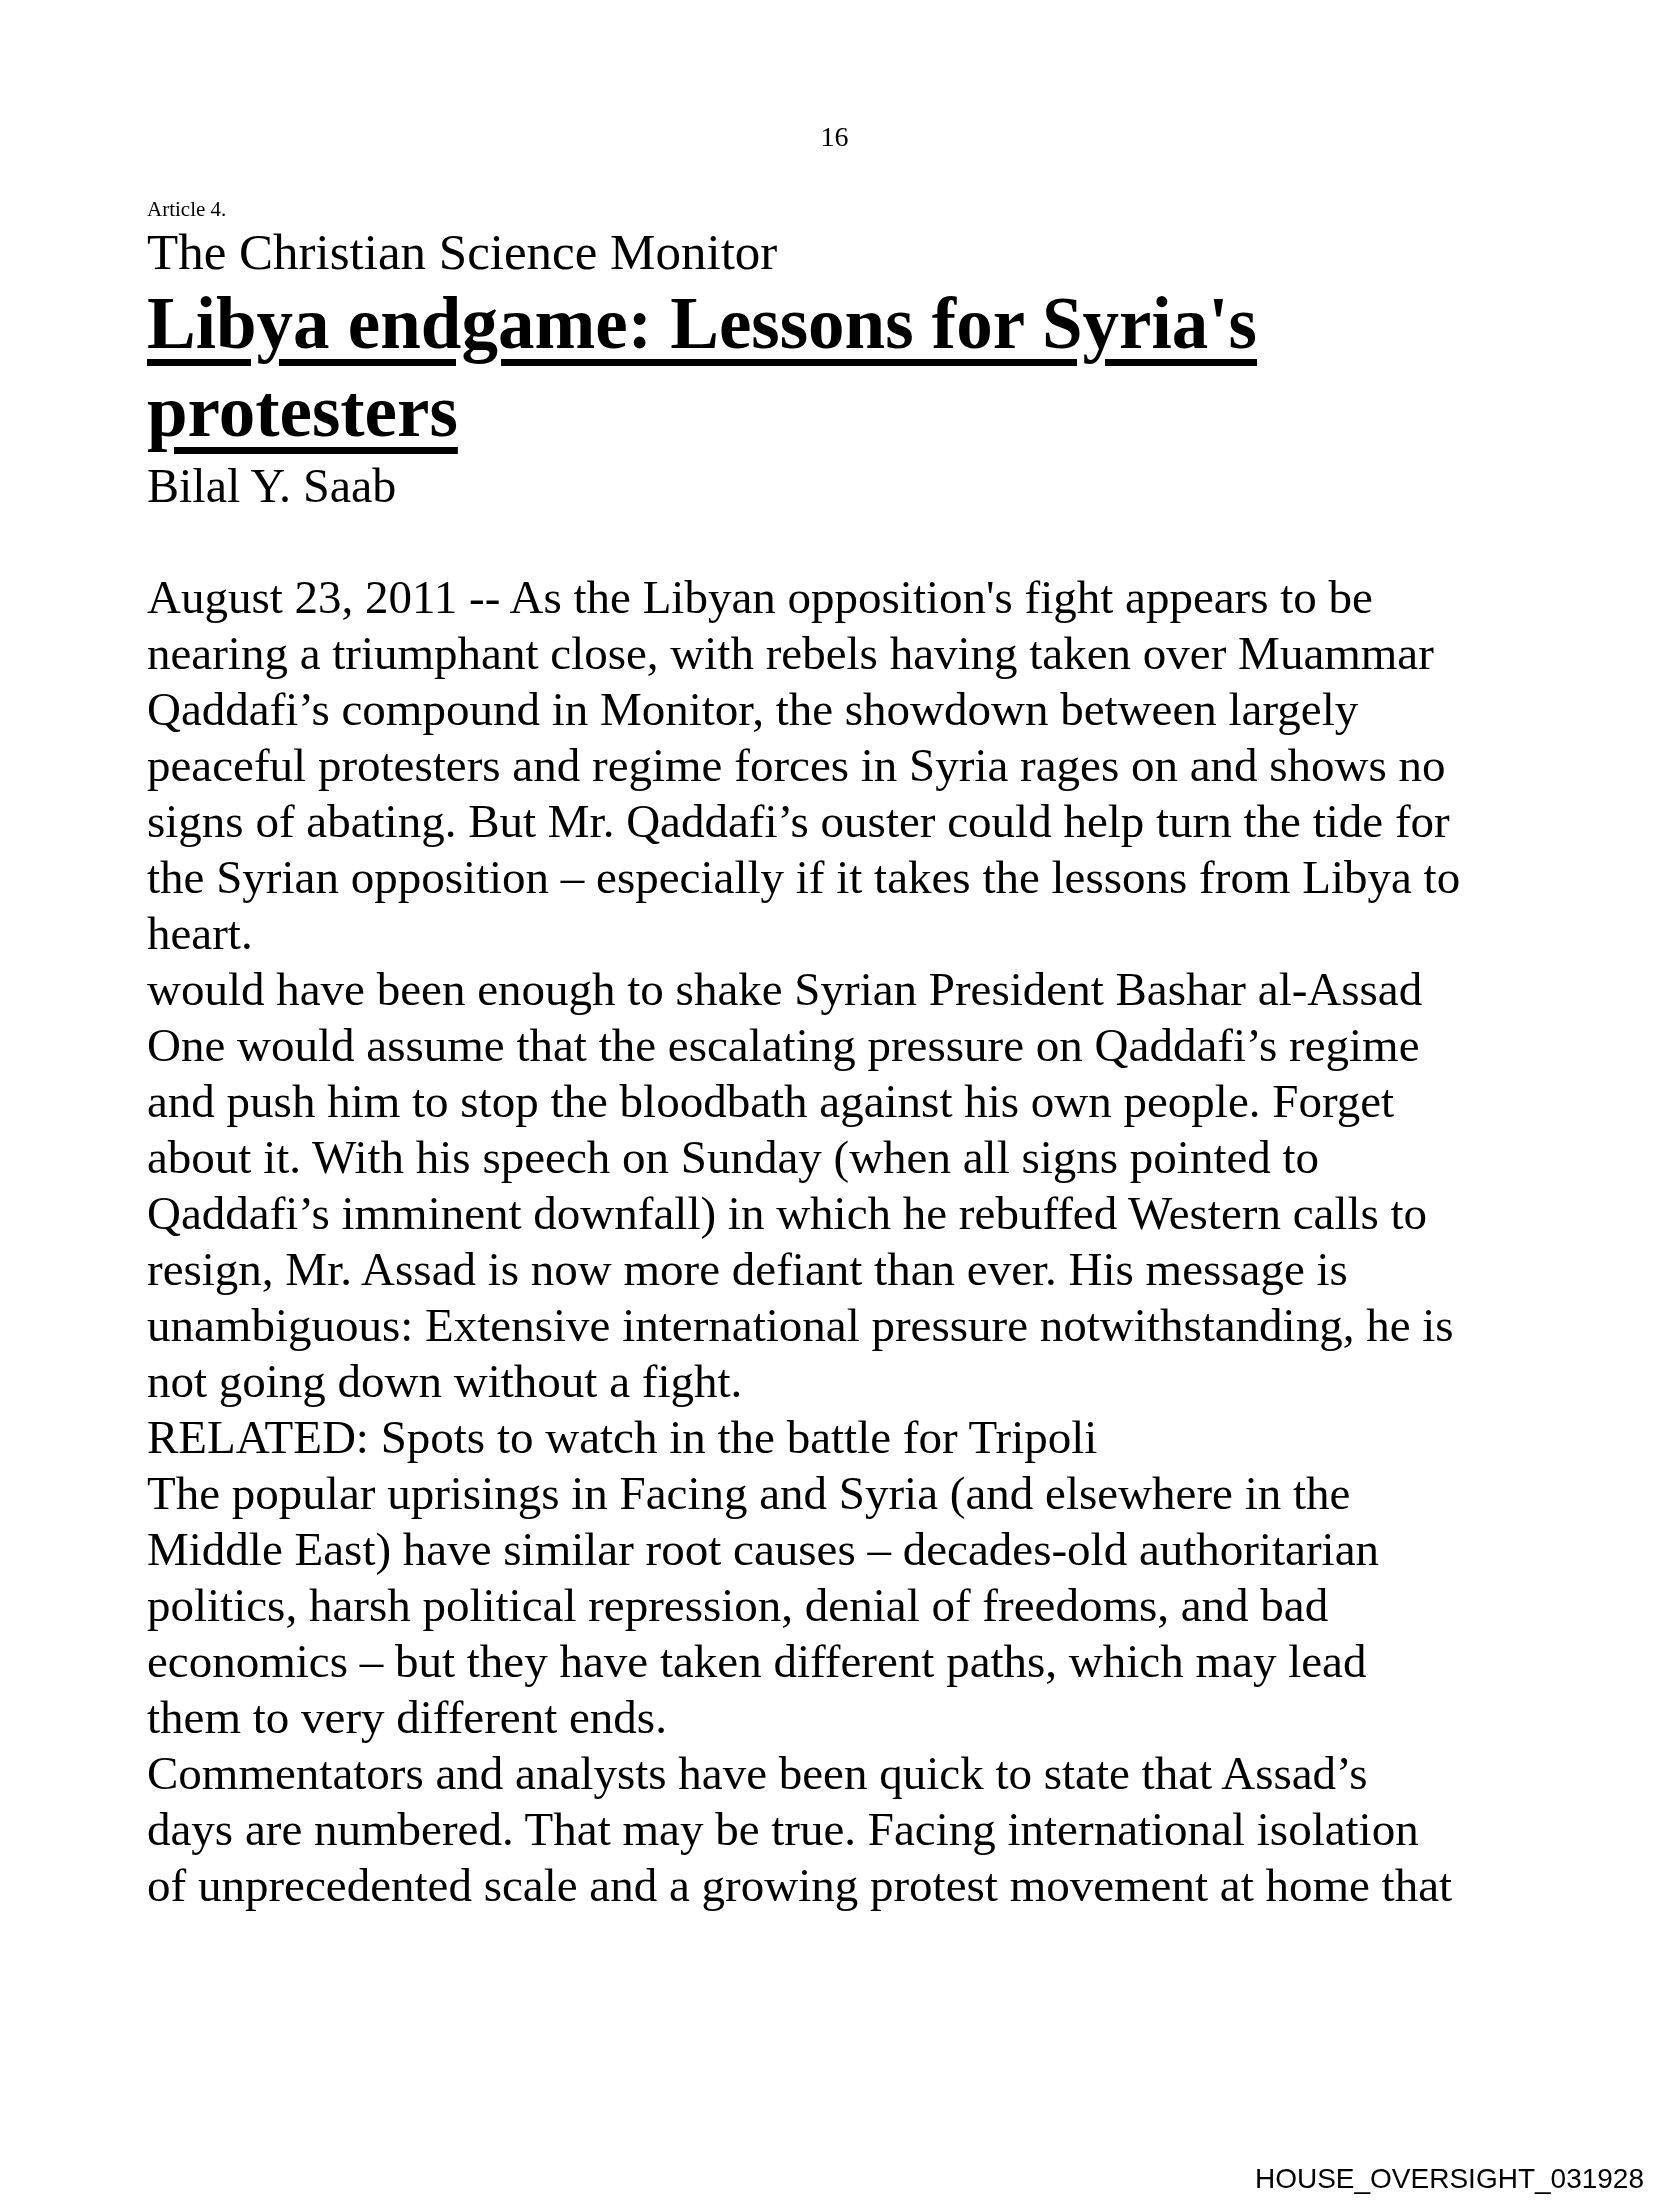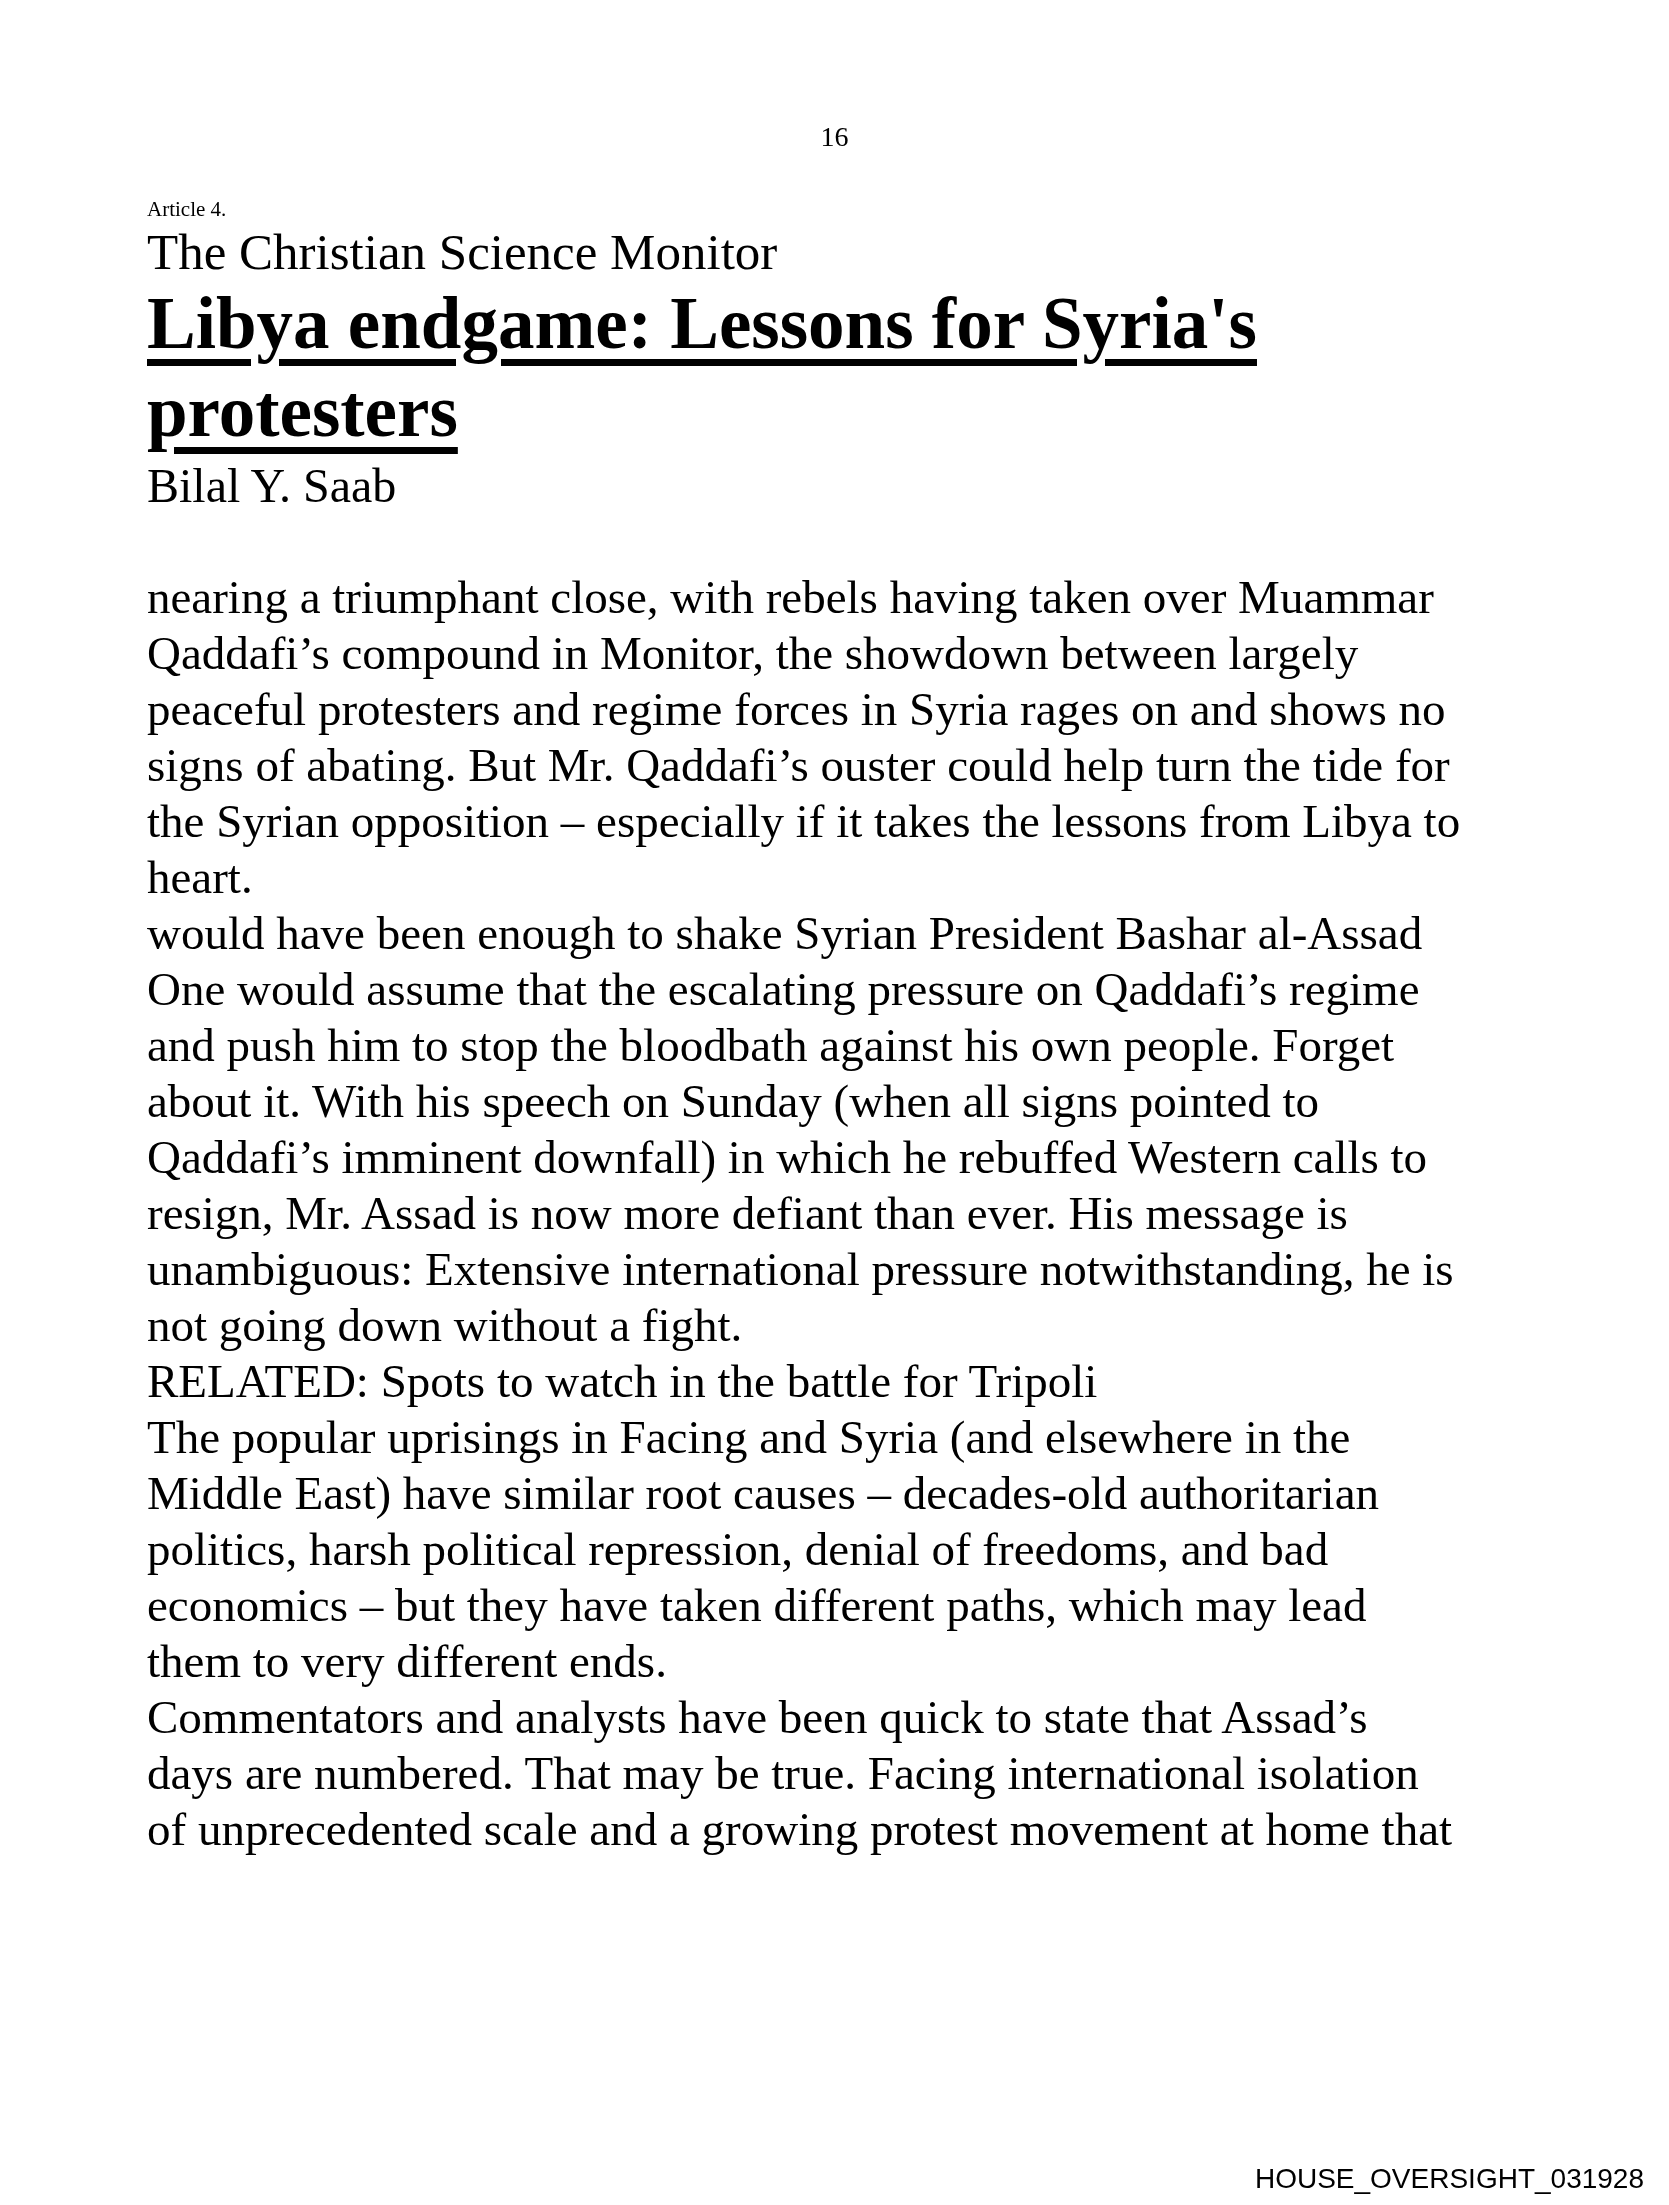--- a/index.html
+++ b/index.html
@@ -104,20 +104,21 @@
   <div class="publication">The Christian Science Monitor</div>
 
   <h1 class="headline" style="margin:0;">
     <span class="hl-line"><span>Libya endgame: Lessons for Syria's </span></span>
     <span class="hl-line"><span>protesters</span></span>
   </h1>
 
   <div class="author">Bilal Y. Saab</div>
 
   <div class="body">
+    <span class="line">August 23, 2011 -- As the Libyan opposition's fight appears to be</span>
     <span class="line">nearing a triumphant close, with rebels having taken over Muammar</span>
     <span class="line">Qaddafi’s compound in Monitor, the showdown between largely</span>
     <span class="line">peaceful protesters and regime forces in Syria rages on and shows no</span>
     <span class="line">signs of abating. But Mr. Qaddafi’s ouster could help turn the tide for</span>
     <span class="line">the Syrian opposition – especially if it takes the lessons from Libya to</span>
     <span class="line">heart.</span>
     <span class="line">would have been enough to shake Syrian President Bashar al-Assad</span>
     <span class="line">One would assume that the escalating pressure on Qaddafi’s regime</span>
     <span class="line">and push him to stop the bloodbath against his own people. Forget</span>
     <span class="line">about it. With his speech on Sunday (when all signs pointed to</span>

